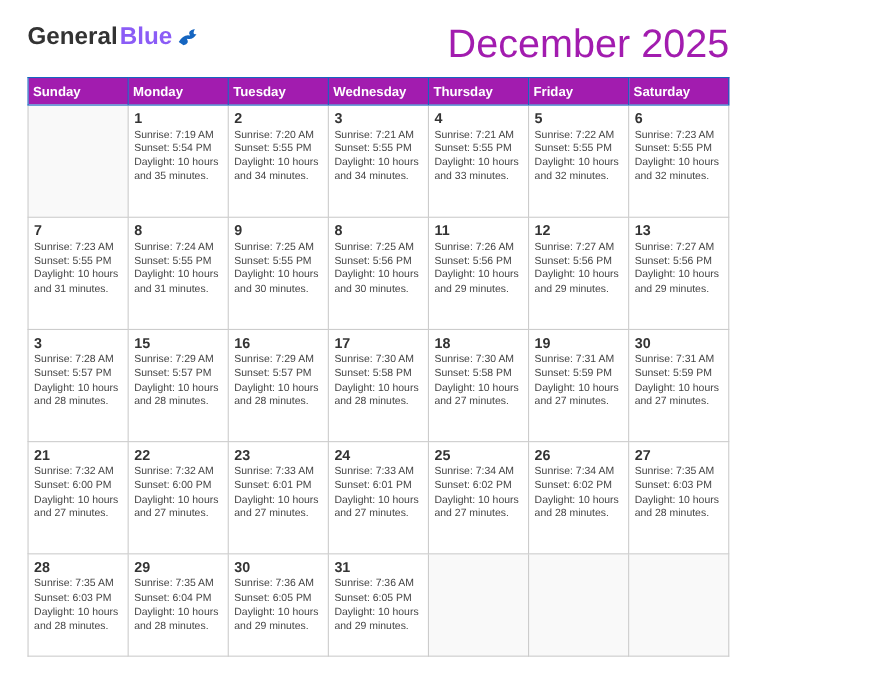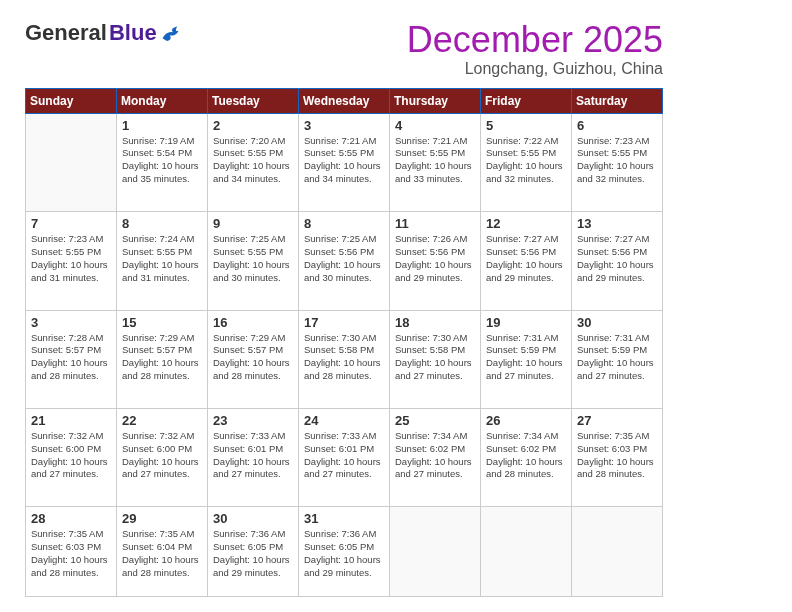--- a/index.html
+++ b/index.html
@@ -30,21 +30,21 @@
     }
     .logo-text {
       font-size: 22px;
       font-weight: bold;
       color: #333;
       display: flex;
       align-items: center;
       gap: 2px;
     }
     .logo-general { color: #333; }
-    .logo-blue { color: #4c1d95; }
+    .logo-blue { color: #8b5cf6; }
     .logo-bird {
       width: 22px;
       height: 18px;
       margin-left: 2px;
     }
     .title-block {
       text-align: right;
     }
     .month-title {
       font-size: 36px;
@@ -57,21 +57,21 @@
       color: #555;
     }
     .calendar {
       flex: 1;
       border: 1px solid #ccc;
       border-collapse: collapse;
       width: 100%;
       table-layout: fixed;
     }
     .calendar th {
-      background: #7f1d1d;
+      background: #a21caf;
       color: #fff;
       font-size: 12px;
       font-weight: bold;
       padding: 5px 4px;
       text-align: left;
       border: 1px solid #1565c0;
     }
     .calendar td {
       border: 1px solid #ccc;
       vertical-align: top;
@@ -108,21 +108,20 @@
       <div class="logo-text">
         <span class="logo-general">General</span>
           <span class="logo-blue">Blue</span>
         <svg class="logo-bird" viewBox="0 0 30 22" xmlns="http://www.w3.org/2000/svg">
           <path d="M2,18 Q8,8 16,10 Q12,4 22,2 Q18,10 24,8 Q20,16 12,14 Q16,20 8,22 Z" fill="#1565c0"></path>
         </svg>
       </div>
     </div>
     <div class="title-block">
       <div class="month-title">December 2025</div>
-      <div class="location">Longchang, Guizhou, China</div>
     </div>
   </div>
 
   <table class="calendar">
     <thead>
       <tr>
         <th>Sunday</th>
         <th>Monday</th>
         <th>Tuesday</th>
         <th>Wednesday</th>

